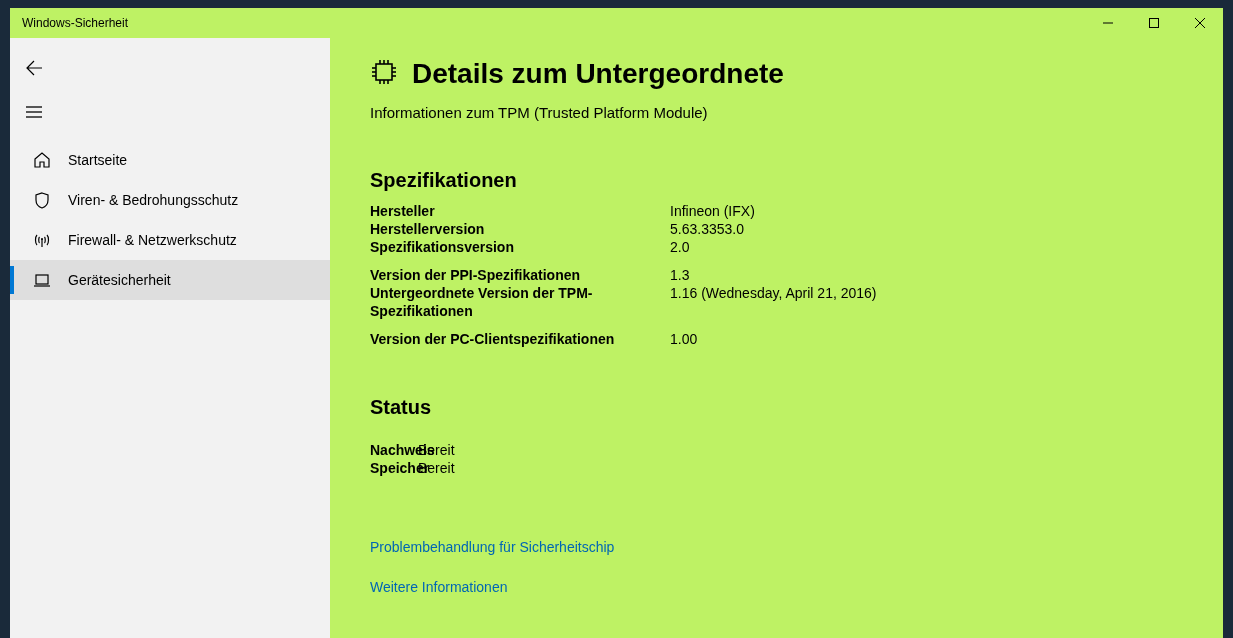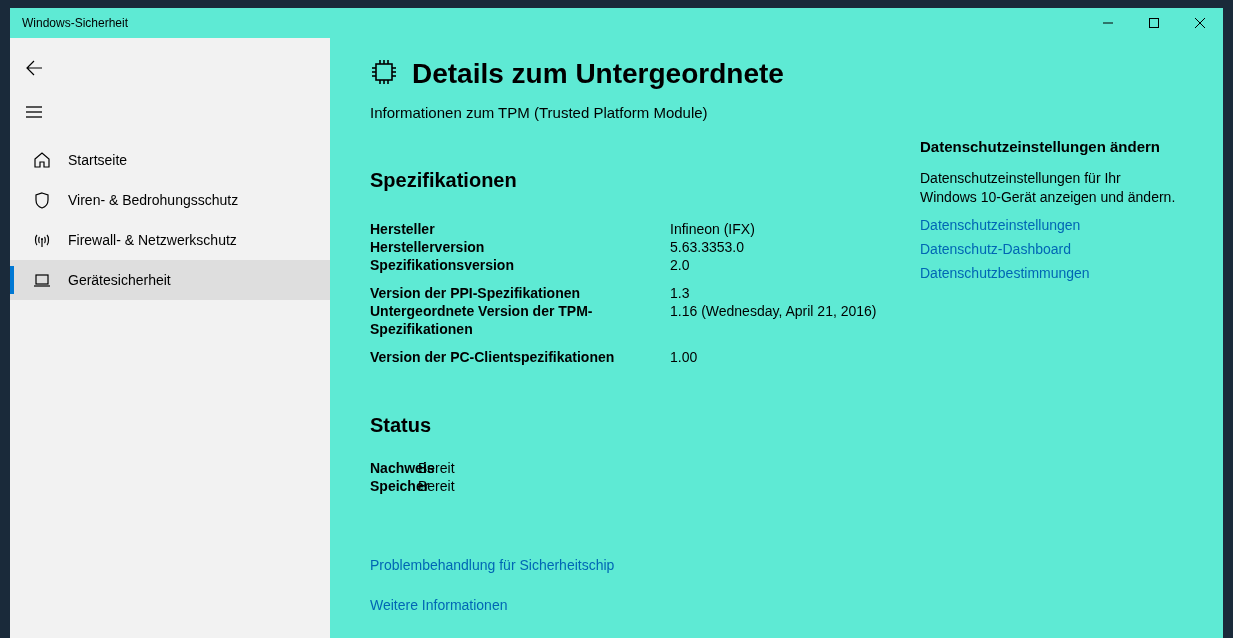--- a/index.html
+++ b/index.html
@@ -1,17 +1,17 @@
 <!DOCTYPE html>
 <html><head>
 <meta charset="utf-8">
 <style>
   * { box-sizing: border-box; margin: 0; padding: 0; font-family: "Segoe UI", -apple-system, sans-serif; }
   body { background: #1a2a3a; width: 1233px; height: 638px; overflow: hidden; }
-  .window { position: absolute; left: 10px; top: 8px; right: 10px; bottom: 0; background: #5eead4; display: flex; flex-direction: column; }
+  .window { position: absolute; left: 10px; top: 8px; right: 10px; bottom: 0; background: #bef264; display: flex; flex-direction: column; }
   .titlebar { height: 30px; display: flex; align-items: center; justify-content: space-between; padding-left: 12px; font-size: 12px; color: #000; }
   .titlebar-title { font-weight: 400; }
   .win-controls { display: flex; }
   .win-btn { width: 46px; height: 30px; display: flex; align-items: center; justify-content: center; cursor: pointer; }
   .win-btn svg { width: 10px; height: 10px; }
   .content { flex: 1; display: flex; overflow: hidden; }
   .sidebar { width: 320px; background: #f2f2f2; display: flex; flex-direction: column; padding-top: 12px; }
   .side-top-btn { width: 40px; height: 36px; display: flex; align-items: center; justify-content: center; margin-left: 4px; cursor: pointer; }
   .side-top-btn svg { width: 16px; height: 16px; }
   .side-top-spacer { height: 8px; }
@@ -22,21 +22,21 @@
   .nav-icon { width: 20px; height: 20px; margin-right: 16px; display: flex; align-items: center; justify-content: center; flex-shrink: 0; }
   .nav-icon svg { width: 18px; height: 18px; }
   .main { flex: 1; display: flex; padding: 20px 0 0 40px; overflow: auto; }
   .main-col { width: 530px; }
   .aside-col { width: 260px; margin-left: 20px; padding-top: 80px; }
   .page-header { display: flex; align-items: center; gap: 14px; }
   .page-header-icon svg { width: 28px; height: 28px; }
   .page-title { font-size: 28px; font-weight: 600; color: #000; }
   .page-subtitle { margin-top: 14px; font-size: 15px; color: #000; }
   .section-title { font-size: 20px; font-weight: 600; margin-top: 48px; color: #000; }
-  .spec-table { margin-top: 28px; font-size: 14px; }
+  .spec-table { margin-top: 10px; font-size: 14px; }
   .spec-row { display: flex; line-height: 18px; }
   .spec-key { width: 300px; font-weight: 600; flex-shrink: 0; }
   .spec-val { color: #000; }
   .spec-gap { height: 10px; }
   .status-table { margin-top: 22px; font-size: 14px; }
   .status-row { display: flex; line-height: 18px; }
   .status-key { width: 48px; font-weight: 600; }
   .status-val { color: #000; }
   .link { color: #0066b4; font-size: 14px; cursor: pointer; display: block; }
   .main-links { margin-top: 62px; }
@@ -191,24 +191,15 @@
               <div class="status-val">Bereit</div>
             </div>
         </div>
 
         <div class="main-links">
           <a class="link">Problembehandlung für Sicherheitschip</a>
           <a class="link">Weitere Informationen</a>
         </div>
       </div>
 
-      <div class="aside-col">
-        <h3 class="aside-title">Datenschutzeinstellungen ändern</h3>
-        <p class="aside-desc">Datenschutzeinstellungen für Ihr Windows 10-Gerät anzeigen und ändern.</p>
-        <div class="aside-links">
-          <a class="link">Datenschutzeinstellungen</a>
-          <a class="link">Datenschutz-Dashboard</a>
-          <a class="link">Datenschutzbestimmungen</a>
-        </div>
-      </div>
     </div>
   </div>
 </div>
 
 </body></html>

